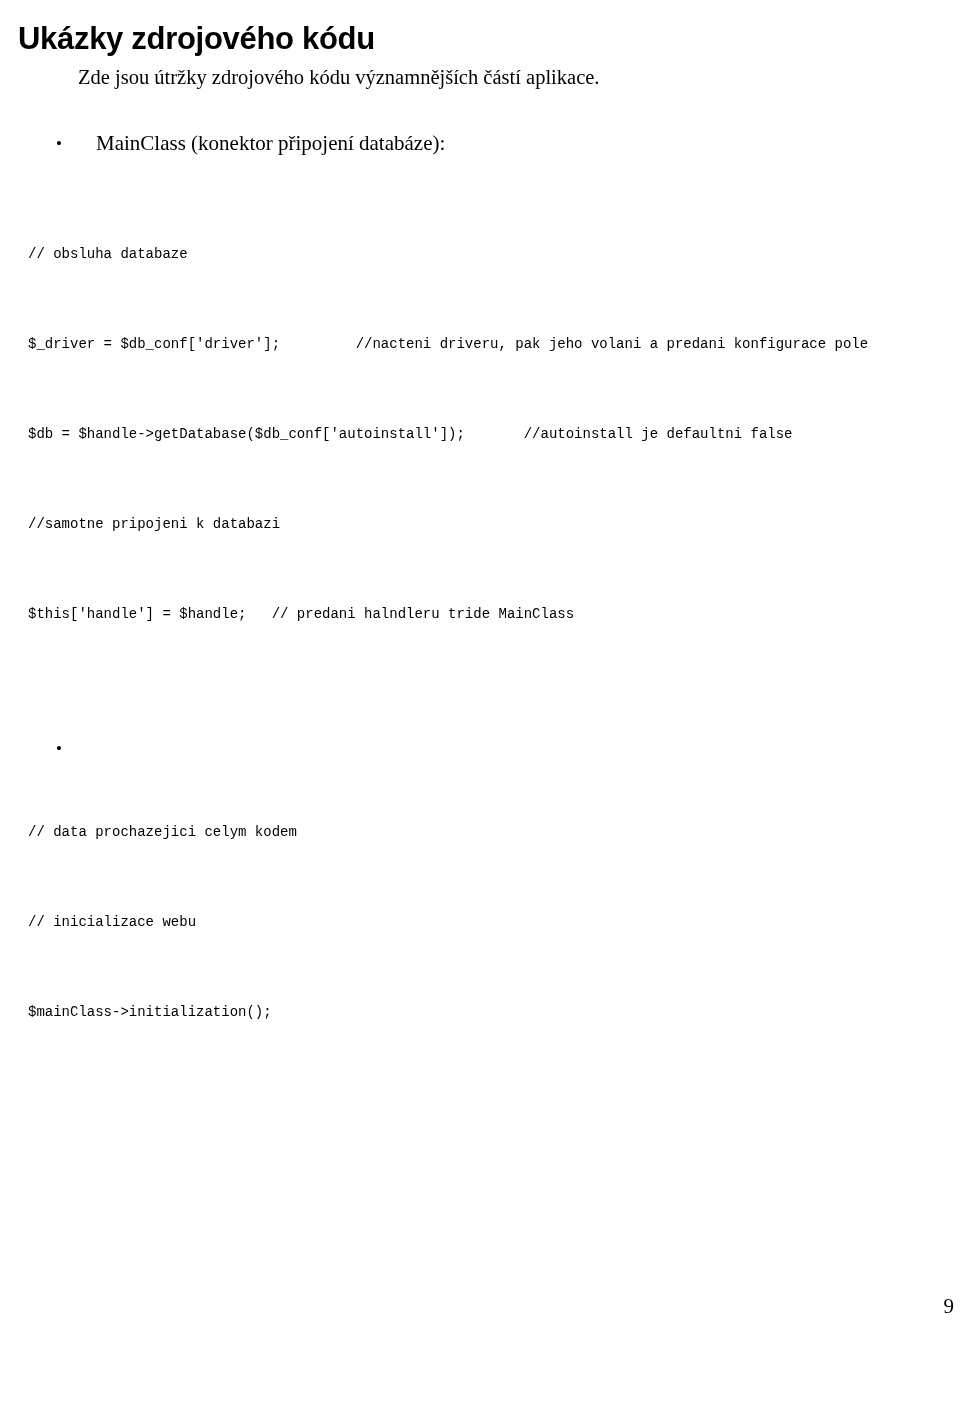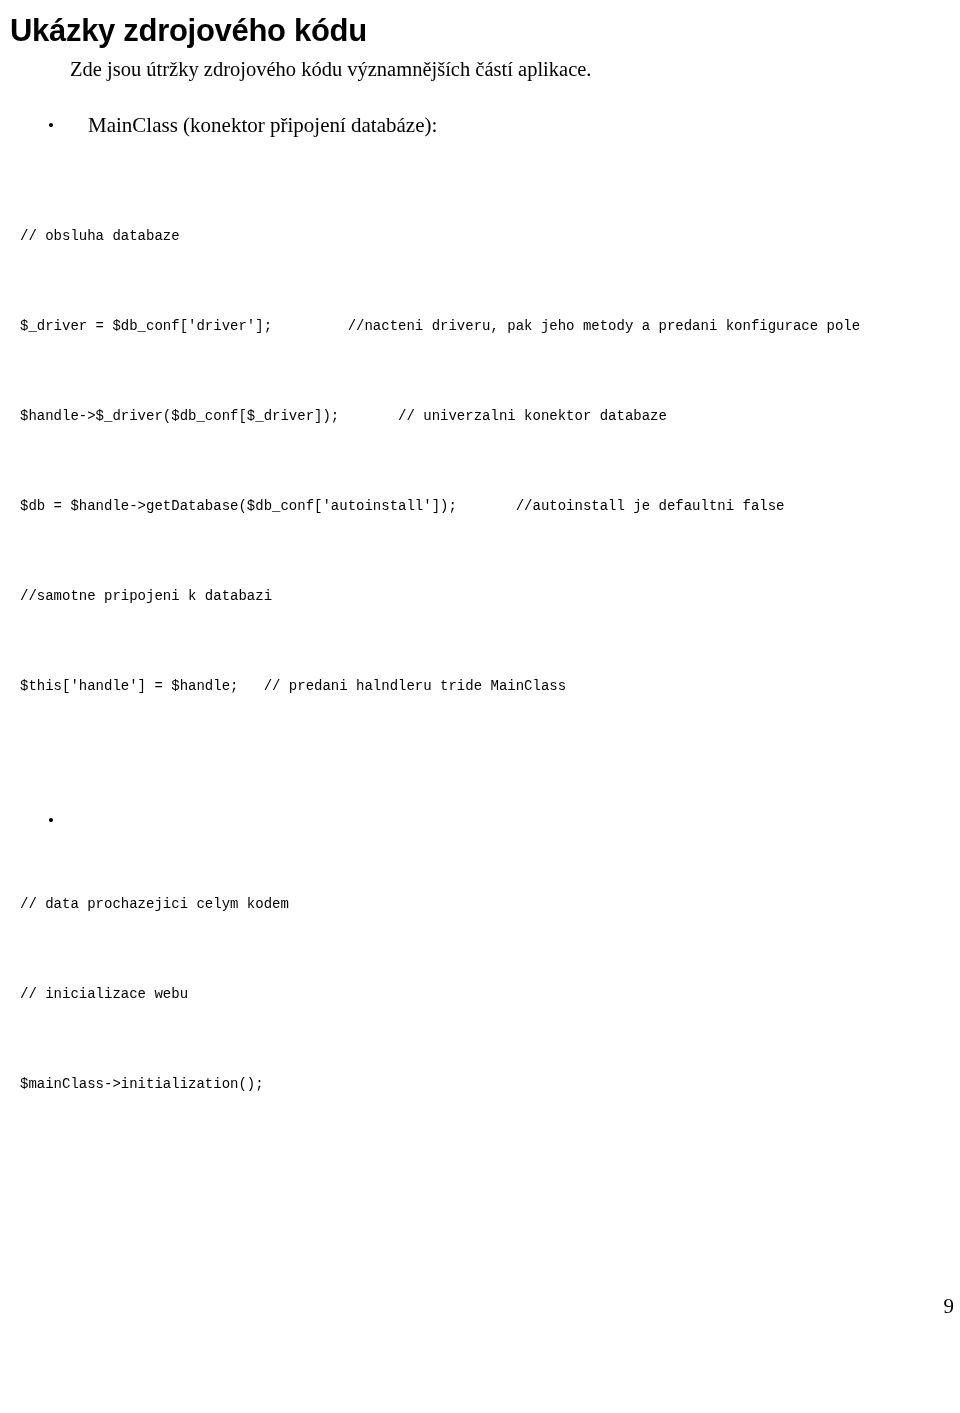--- a/index.html
+++ b/index.html
@@ -12,42 +12,42 @@
     height: 1413px;
     position: relative;
     font-family: "Liberation Serif", serif;
     color: #000000;
     overflow: hidden;
   }
   .page {
     position: relative;
     width: 960px;
     height: 1332px;
-    padding: 8px;
+    padding: 16px;
     box-sizing: border-box;
   }
 
   
   .doc-title {
     font-family: "Liberation Sans", sans-serif;
     font-weight: bold;
     font-size: 31px;
     line-height: 38px;
     letter-spacing: -0.3px;
     margin: 0;
     padding: 4px 0 0 2px;
     white-space: nowrap;
   }
 
   
   .doc-subtitle {
     font-family: "Liberation Serif", serif;
     font-size: 20.5px;
     line-height: 26px;
-    margin: 6px 0 4px 0;
+    margin: 6px 0 14px 0;
     padding-left: 62px;
     white-space: nowrap;
   }
 
   
   .section-head {
     position: relative;
     font-family: "Liberation Serif", serif;
     font-size: 21px;
     line-height: 27px;
@@ -102,22 +102,21 @@
 
   <div class="gap-md"></div>
 
   <div class="section-head">
     <span class="bullet">•</span>
     <span>MainClass (konektor připojení databáze):</span>
   </div>
   <div class="gap-sm"></div>
   <div class="code-block">
     <div class="code-line">// obsluha databaze</div>
-    <div class="code-line">$_driver = $db_conf['driver'];         //nacteni driveru, pak jeho metody a predani konfigurace pole</div>
-    <div class="code-line">$handle-&gt;$_driver($db_conf[$_driver]);       // univerzalni konektor databaze</div>
+    <div class="code-line">$_driver = $db_conf['driver'];         //nacteni driveru, pak jeho volani a predani konfigurace pole</div>
     <div class="code-line">$db = $handle-&gt;getDatabase($db_conf['autoinstall']);       //autoinstall je defaultni false</div>
     <div class="code-line">//samotne pripojeni k databazi</div>
     <div class="code-line">$this['handle'] = $handle;   // predani halndleru tride MainClass</div>
   </div>
 
   <div class="gap-lg"></div>
 
   <div class="section-head">
     <span class="bullet">•</span>
   </div>

